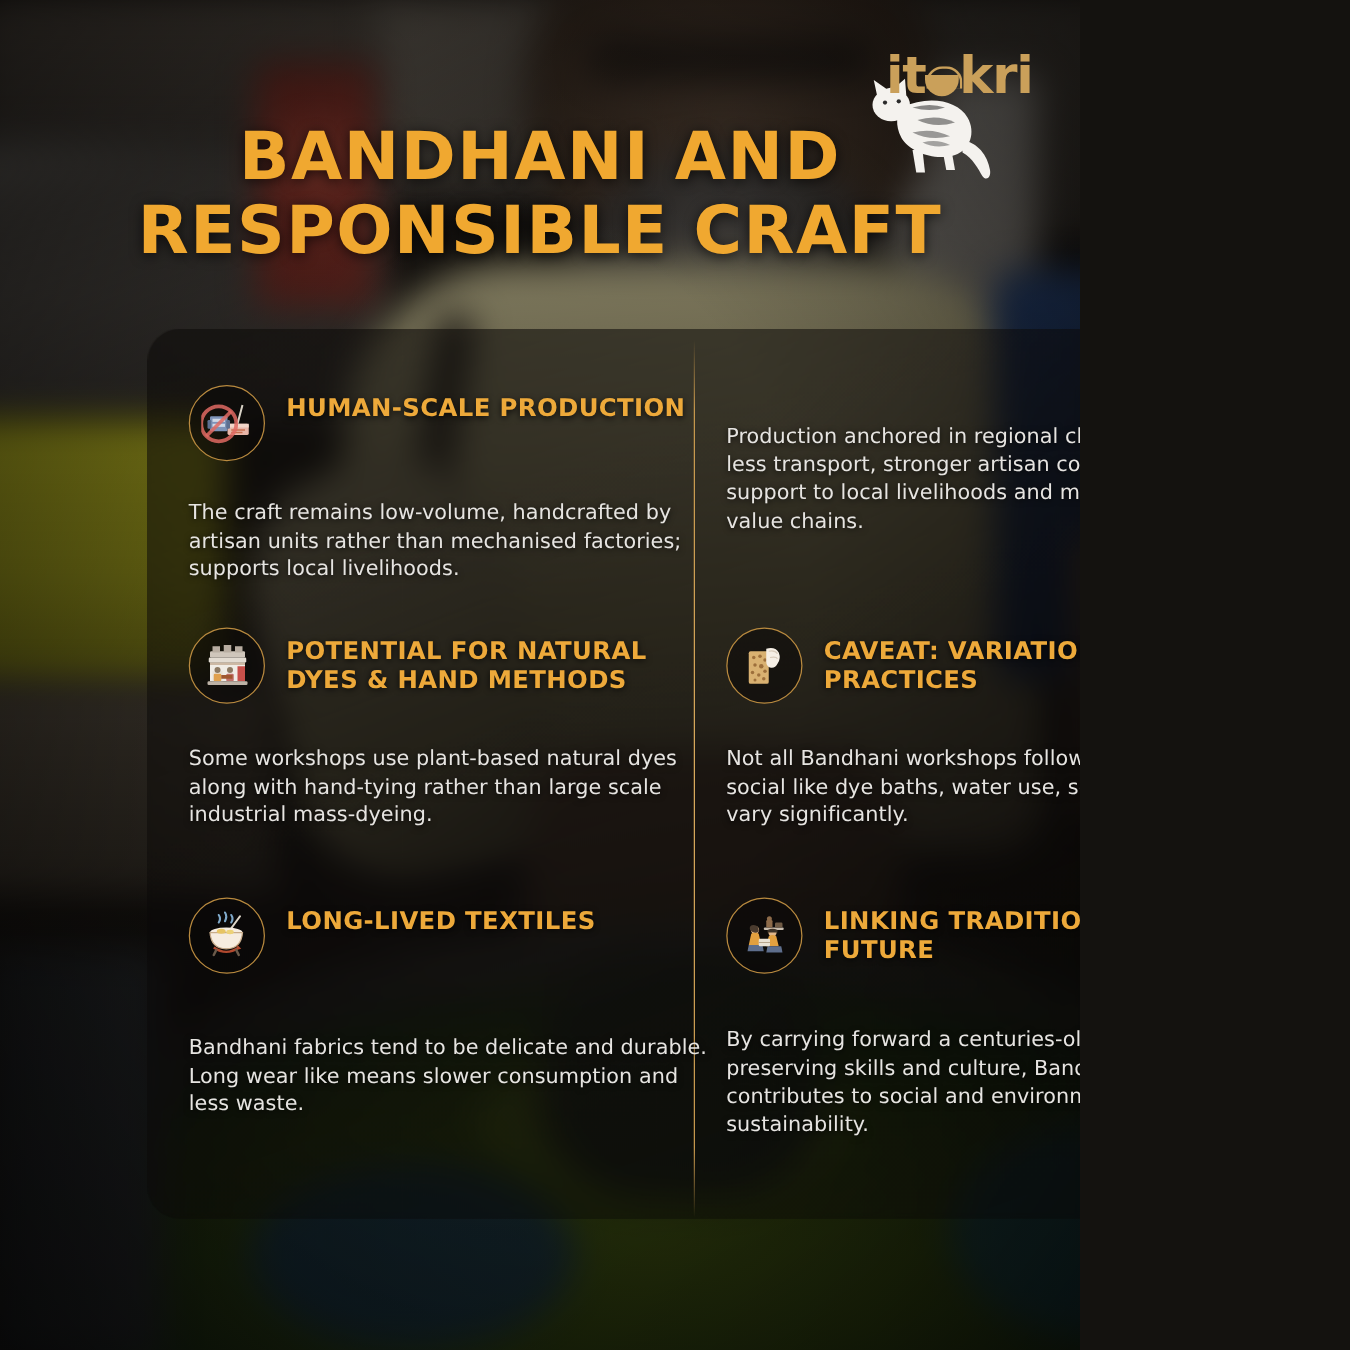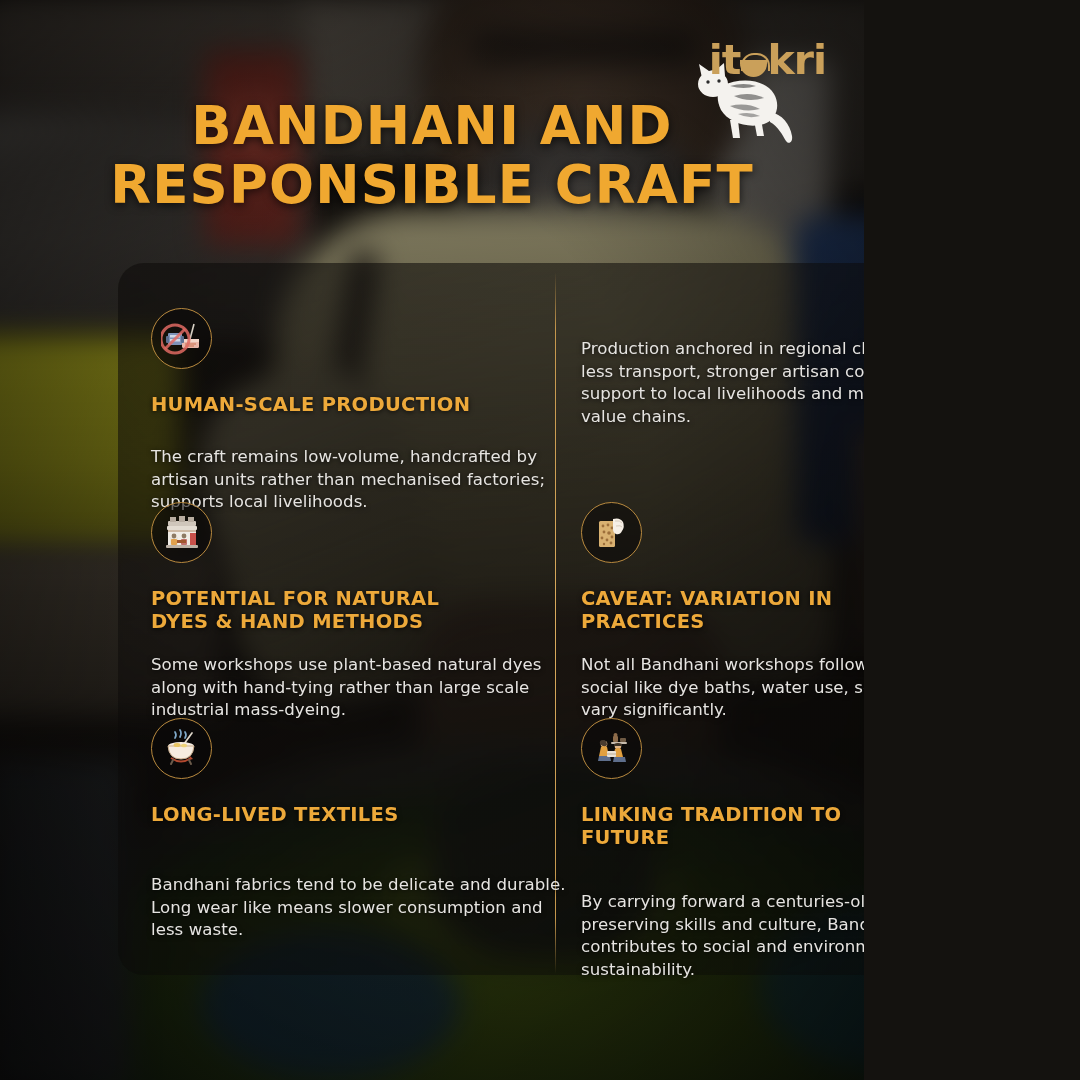--- a/index.html
+++ b/index.html
@@ -124,21 +124,21 @@
 
   
   .grid{position:absolute;left:118px;top:263px;width:845px;height:712px;z-index:31;}
   .block{position:absolute;}
   .col-l{left:33px;width:420px;}
   .col-r{left:463px;width:415px;}
   .row-1{top:45px;}
   .row-2{top:239px;}
   .row-3{top:455px;}
 
-  .bhead{display:flex;align-items:flex-start;gap:17px;flex-direction:column;}
+  .bhead{display:flex;align-items:flex-start;gap:17px;}
   .icon-circle{
     flex:0 0 auto;width:59px;height:59px;border-radius:50%;
     border:1.6px solid #b98a3f;
     background:rgba(10,8,7,.55);
     display:flex;align-items:center;justify-content:center;
     overflow:hidden;
   }
   .icon-circle svg{display:block;}
   .btitle{
     color:#eda93a;font-family:"DejaVu Sans",sans-serif;
@@ -147,21 +147,21 @@
     text-shadow:0 1px 5px rgba(0,0,0,.75);
   }
   .btitle.wide{max-width:330px;}
   .bbody{
     margin-top:30px;color:#e6e4e1;
     font-family:"DejaVu Sans",sans-serif;
     font-size:16.6px;line-height:1.36;letter-spacing:.05px;
     text-shadow:0 1px 5px rgba(0,0,0,.8);
   }
   .block.row-1 .bbody{}
-  .block.row-2 .bbody{margin-top:21px;}
+  .block.row-2 .bbody{margin-top:33px;}
   .block.row-3 .bbody{margin-top:48px;}
   .col-r.row-3 .bbody{margin-top:42px;}
 </style>
 </head>
 <body>
 
 <div class="stage">
 
   <div class="photo">
     <div class="ph ph-wallTop"></div>

